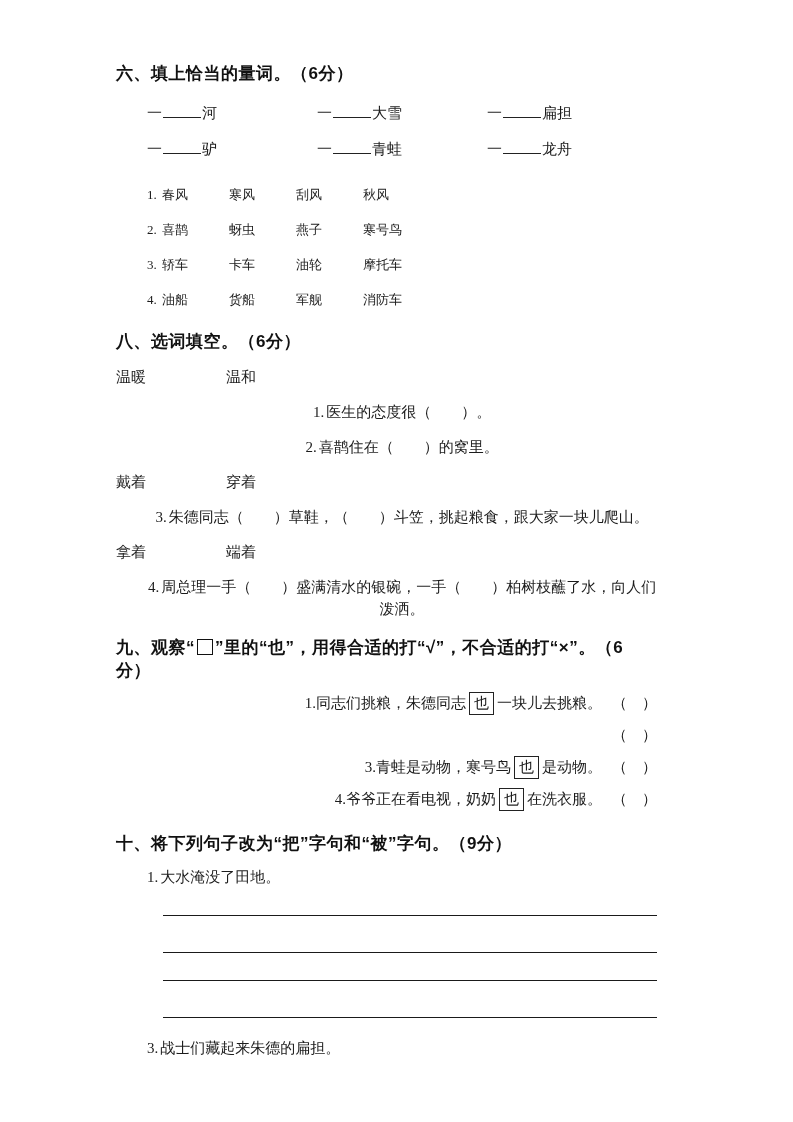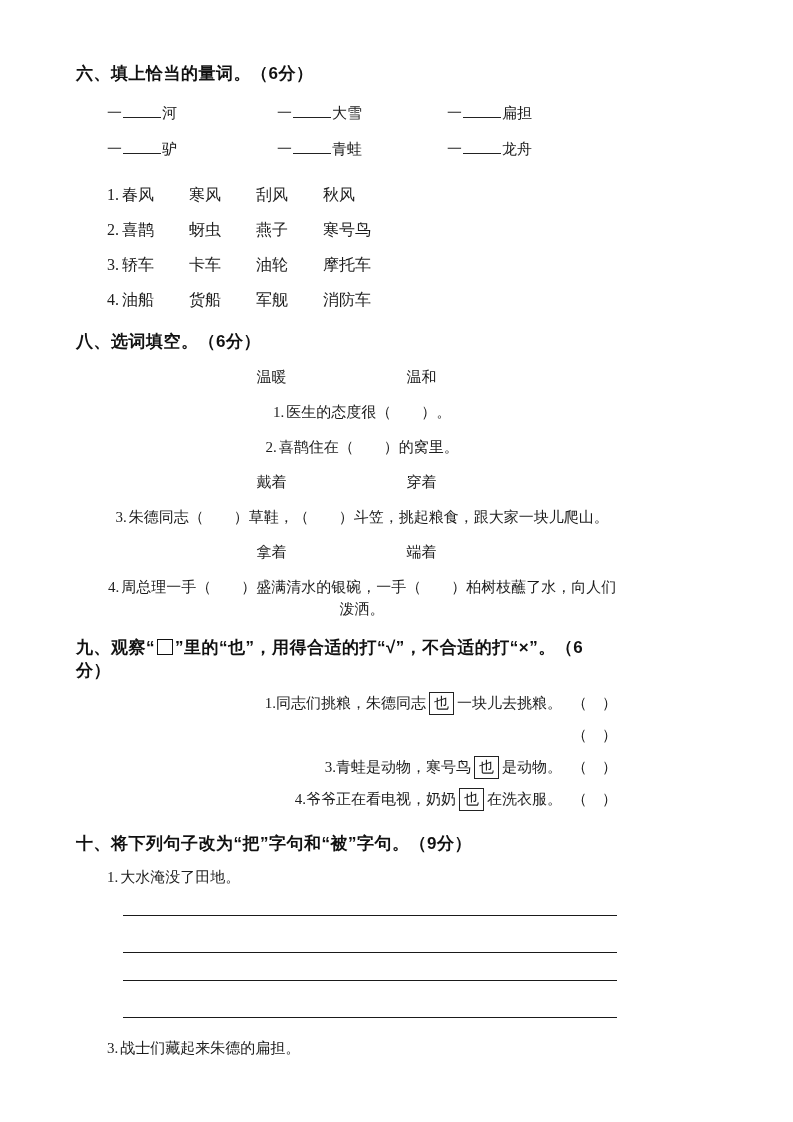--- a/index.html
+++ b/index.html
@@ -7,20 +7,21 @@
   body {
     width: 793px; height: 1122px;
     font-family: "Liberation Serif", "DejaVu Serif", serif;
     color: #1c1c1c;
   }
   .page {
     width: 647px; height: 1122px;
     padding: 62px 30px 0 76px;
     overflow: hidden;
     background: #ffffff;
+    margin-left: 40px;
   }
   .heading {
     font-family: "Liberation Sans", "DejaVu Sans", sans-serif;
     font-weight: bold;
     font-size: 17px;
     line-height: 23px;
     color: #111;
     letter-spacing: 0.5px;
   }
 
@@ -31,28 +32,28 @@
   .quant-cell { width: 202px; font-size: 15px; }
   .blank {
     display: inline-block; width: 38px; height: 15px;
     border-bottom: 1.5px solid #222; margin: 0 1px;
     vertical-align: baseline;
   }
 
   
   .sec-seven { margin-top: 24px; }
   .word-rows { margin-top: 12px; margin-left: 31px; }
-  .word-row { font-size: 16px; line-height: 20px; margin-bottom: 15px; }
+  .word-row { font-size: 13px; line-height: 20px; margin-bottom: 15px; }
   .word-row .num { display: inline-block; width: 15px; }
   .word-row .wcol { display: inline-block; width: 67px; }
   .word-row .wcol:last-child { width: auto; }
 
   
   .sec-eight { margin-top: 20px; }
-  .choice-pair { display: flex; justify-content: center; gap: 120px;
+  .choice-pair { display: flex; justify-content: flex-start; gap: 80px;
     font-size: 15px; line-height: 22px; margin-top: 13px; }
   .fill-item { margin-top: 13px; margin-left: 31px; font-size: 15px; line-height: 22px; text-align: center; }
   .fill-item .num { margin-right: 2px; }
 
   
   .sec-nine { margin-top: 16px; }
   .sq-box {
     display: inline-block; width: 16px; height: 16px;
     border: 1.5px solid #111; vertical-align: -2px; margin: 0 2px;
   }

